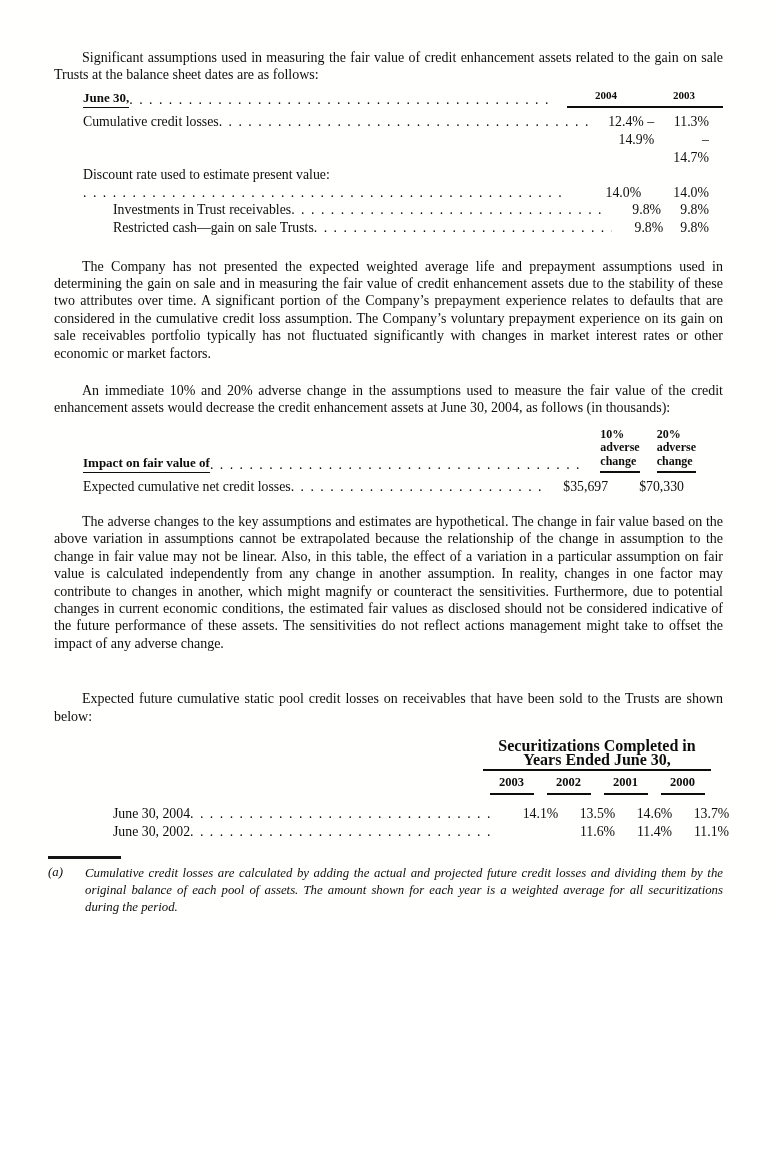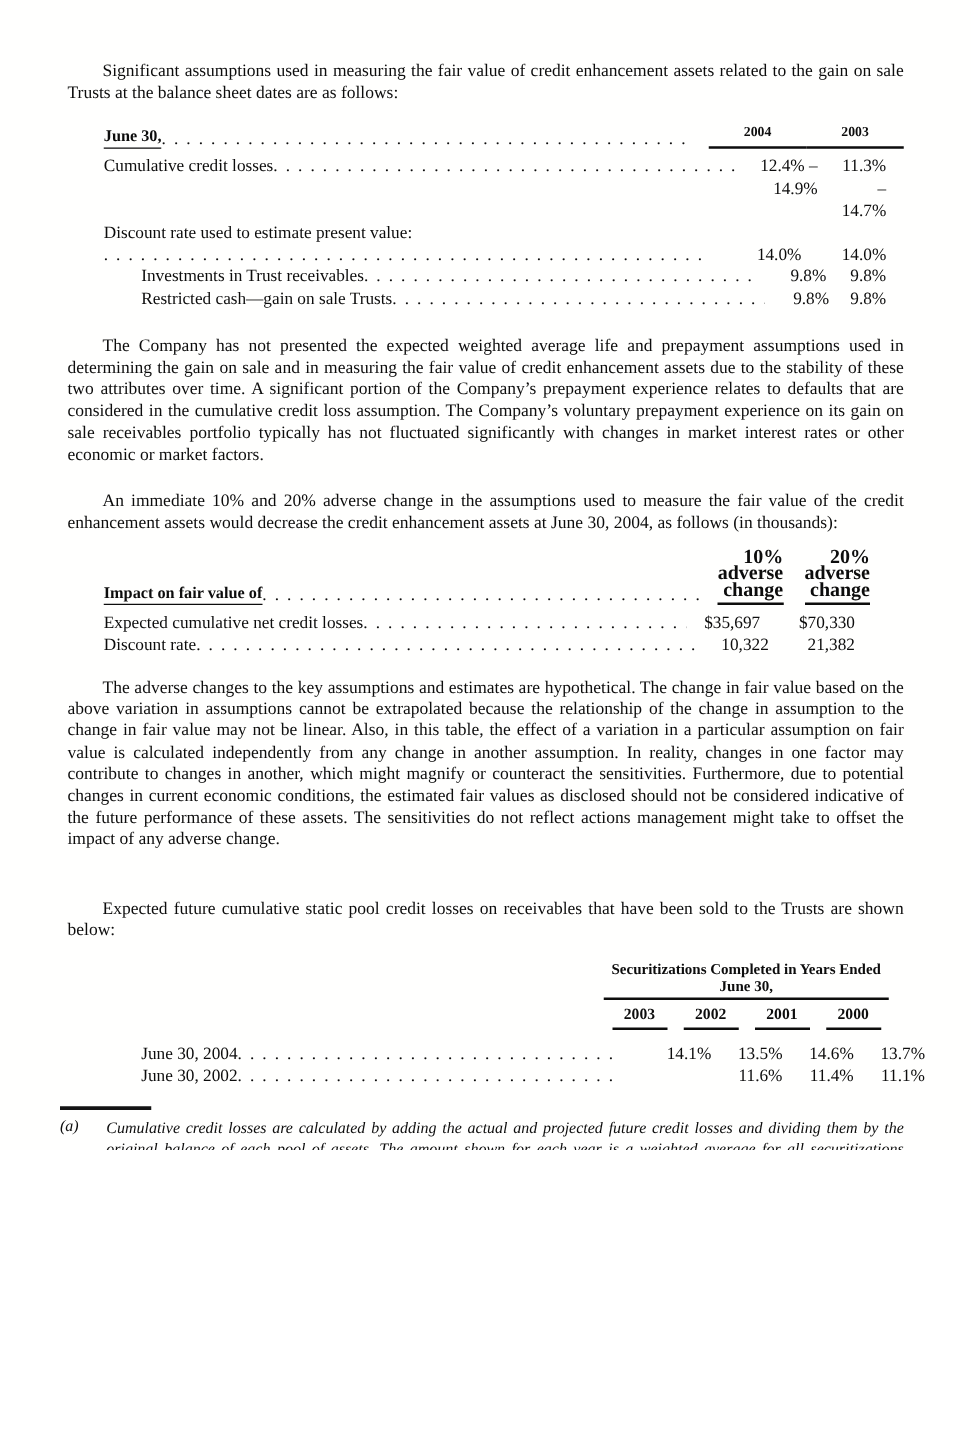--- a/index.html
+++ b/index.html
@@ -39,21 +39,21 @@
   }
   .nodots .dots::after { content: ""; }
   .rowhead {
     font-weight: bold;
     font-size: 13px;
     border-bottom: 1.6px solid #0d0d0d;
     padding-bottom: 1px;
   }
 
   
-  .t1 { margin-left: 29px; margin-top: 12px; }
+  .t1 { margin-left: 29px; margin-top: 2px; }
   .t1 .thead { align-items: flex-end; margin-bottom: 5px; }
   .t1 .c1 { width: 118px; text-align: right; padding-right: 10px; }
   .t1 .c2 { width: 113px; text-align: right; padding-right: 14px; }
   .t1 .ch { text-align: center; padding-right: 0; }
   .chr {
     display: inline-block;
     width: 78px;
     font-weight: bold;
     font-size: 11px;
     text-align: center;
@@ -61,58 +61,58 @@
     padding-bottom: 2px;
   }
   .t1 .dots { margin-right: 12px; }
 
   
   .t2 { margin-left: 29px; margin-top: 11px; }
   .t2 .thead { align-items: flex-end; margin-bottom: 5px; }
   .t2 .ch2 {
     width: 68px;
     font-weight: bold;
-    font-size: 16px;
+    font-size: 12px;
     line-height: 13.5px;
-    text-align: right;
+    text-align: left;
     border-bottom: 2.2px solid #0d0d0d;
     padding-bottom: 3px;
   }
   .t2 .gap1 { margin-right: 17px; }
   .t2 .gap2 { margin-right: 27px; }
   .t2 .v1 { width: 68px; text-align: right; padding-right: 14px; }
   .t2 .v2 { width: 68px; text-align: right; padding-right: 12px; }
   .t2 .dots { margin-right: 14px; }
 
   
   .t3 { margin-top: 14px; }
   .t3-headwrap { display: flex; justify-content: flex-end; }
   .t3-group { width: 228px; margin-right: 12px; }
   .t3-group-label {
     font-weight: bold;
-    font-size: 12px;
+    font-size: 16px;
     line-height: 14px;
     text-align: center;
     border-bottom: 2.4px solid #0d0d0d;
     padding-bottom: 2px;
   }
   .t3-years { display: flex; margin-top: 3px; }
   .t3-year { width: 57px; text-align: center; }
   .yr {
     display: inline-block;
     width: 44px;
     font-weight: bold;
     font-size: 12.5px;
     text-align: center;
     border-bottom: 2.4px solid #0d0d0d;
     padding-bottom: 3px;
   }
   .t3-body { margin-left: 29px; margin-top: 10px; }
   .t3-body .trow { line-height: 18px; }
-  .t3 .val3 { width: 57px; text-align: right; flex: 0 0 auto; }
+  .t3 .val3 { width: 57px; text-align: center; flex: 0 0 auto; }
   .t3 .endgap { margin-right: -17px; }
   .t3 .dots { margin-right: 18px; }
   sup.fnref { font-size: 9px; vertical-align: super; letter-spacing: 0.5px; }
 
   
   .footnote { margin-left: -6px; margin-top: 15px; }
   .fn-rule { width: 73px; height: 3px; background: #141414; margin-bottom: 6px; }
   .fn-body { display: flex; font-style: italic; font-size: 12.8px; }
   .fn-marker { width: 37px; flex: 0 0 auto; }
   .fn-text { flex: 1; text-align: justify; line-height: 17px; }
@@ -181,26 +181,20 @@
         <span class="label rowhead">Impact on fair value of</span>
         <span class="dots nodots"></span>
         <span class="ch2 gap1">10% adverse change</span>
         <span class="ch2 gap2">20% adverse change</span>
       </div>
       <div class="trow">
         <span class="label">Expected cumulative net credit losses</span>
         <span class="dots"></span>
         <span class="v1 gap1">$35,697</span>
         <span class="v2 gap2">$70,330</span>
-      </div>
-      <div class="trow">
-        <span class="label">Discount rate</span>
-        <span class="dots"></span>
-        <span class="v1 gap1">10,322</span>
-        <span class="v2 gap2">21,382</span>
       </div>
     </div>
 
     <p class="body mt-p4">The adverse changes to the key assumptions and estimates are hypothetical. The change in fair value based on the above variation in assumptions cannot be extrapolated because the relationship of the change in assumption to the change in fair value may not be linear. Also, in this table, the effect of a variation in a particular assumption on fair value is calculated independently from any change in another assumption. In reality, changes in one factor may contribute to changes in another, which might magnify or counteract the sensitivities. Furthermore, due to potential changes in current economic conditions, the estimated fair values as disclosed should not be considered indicative of the future performance of these assets. The sensitivities do not reflect actions management might take to offset the impact of any adverse change.</p>
 
     <p class="body mt-p5">Expected future cumulative static pool credit losses on receivables that have been sold to the Trusts are shown below:</p>
 
     <div class="table t3">
       <div class="t3-headwrap">
         <div class="t3-group">

